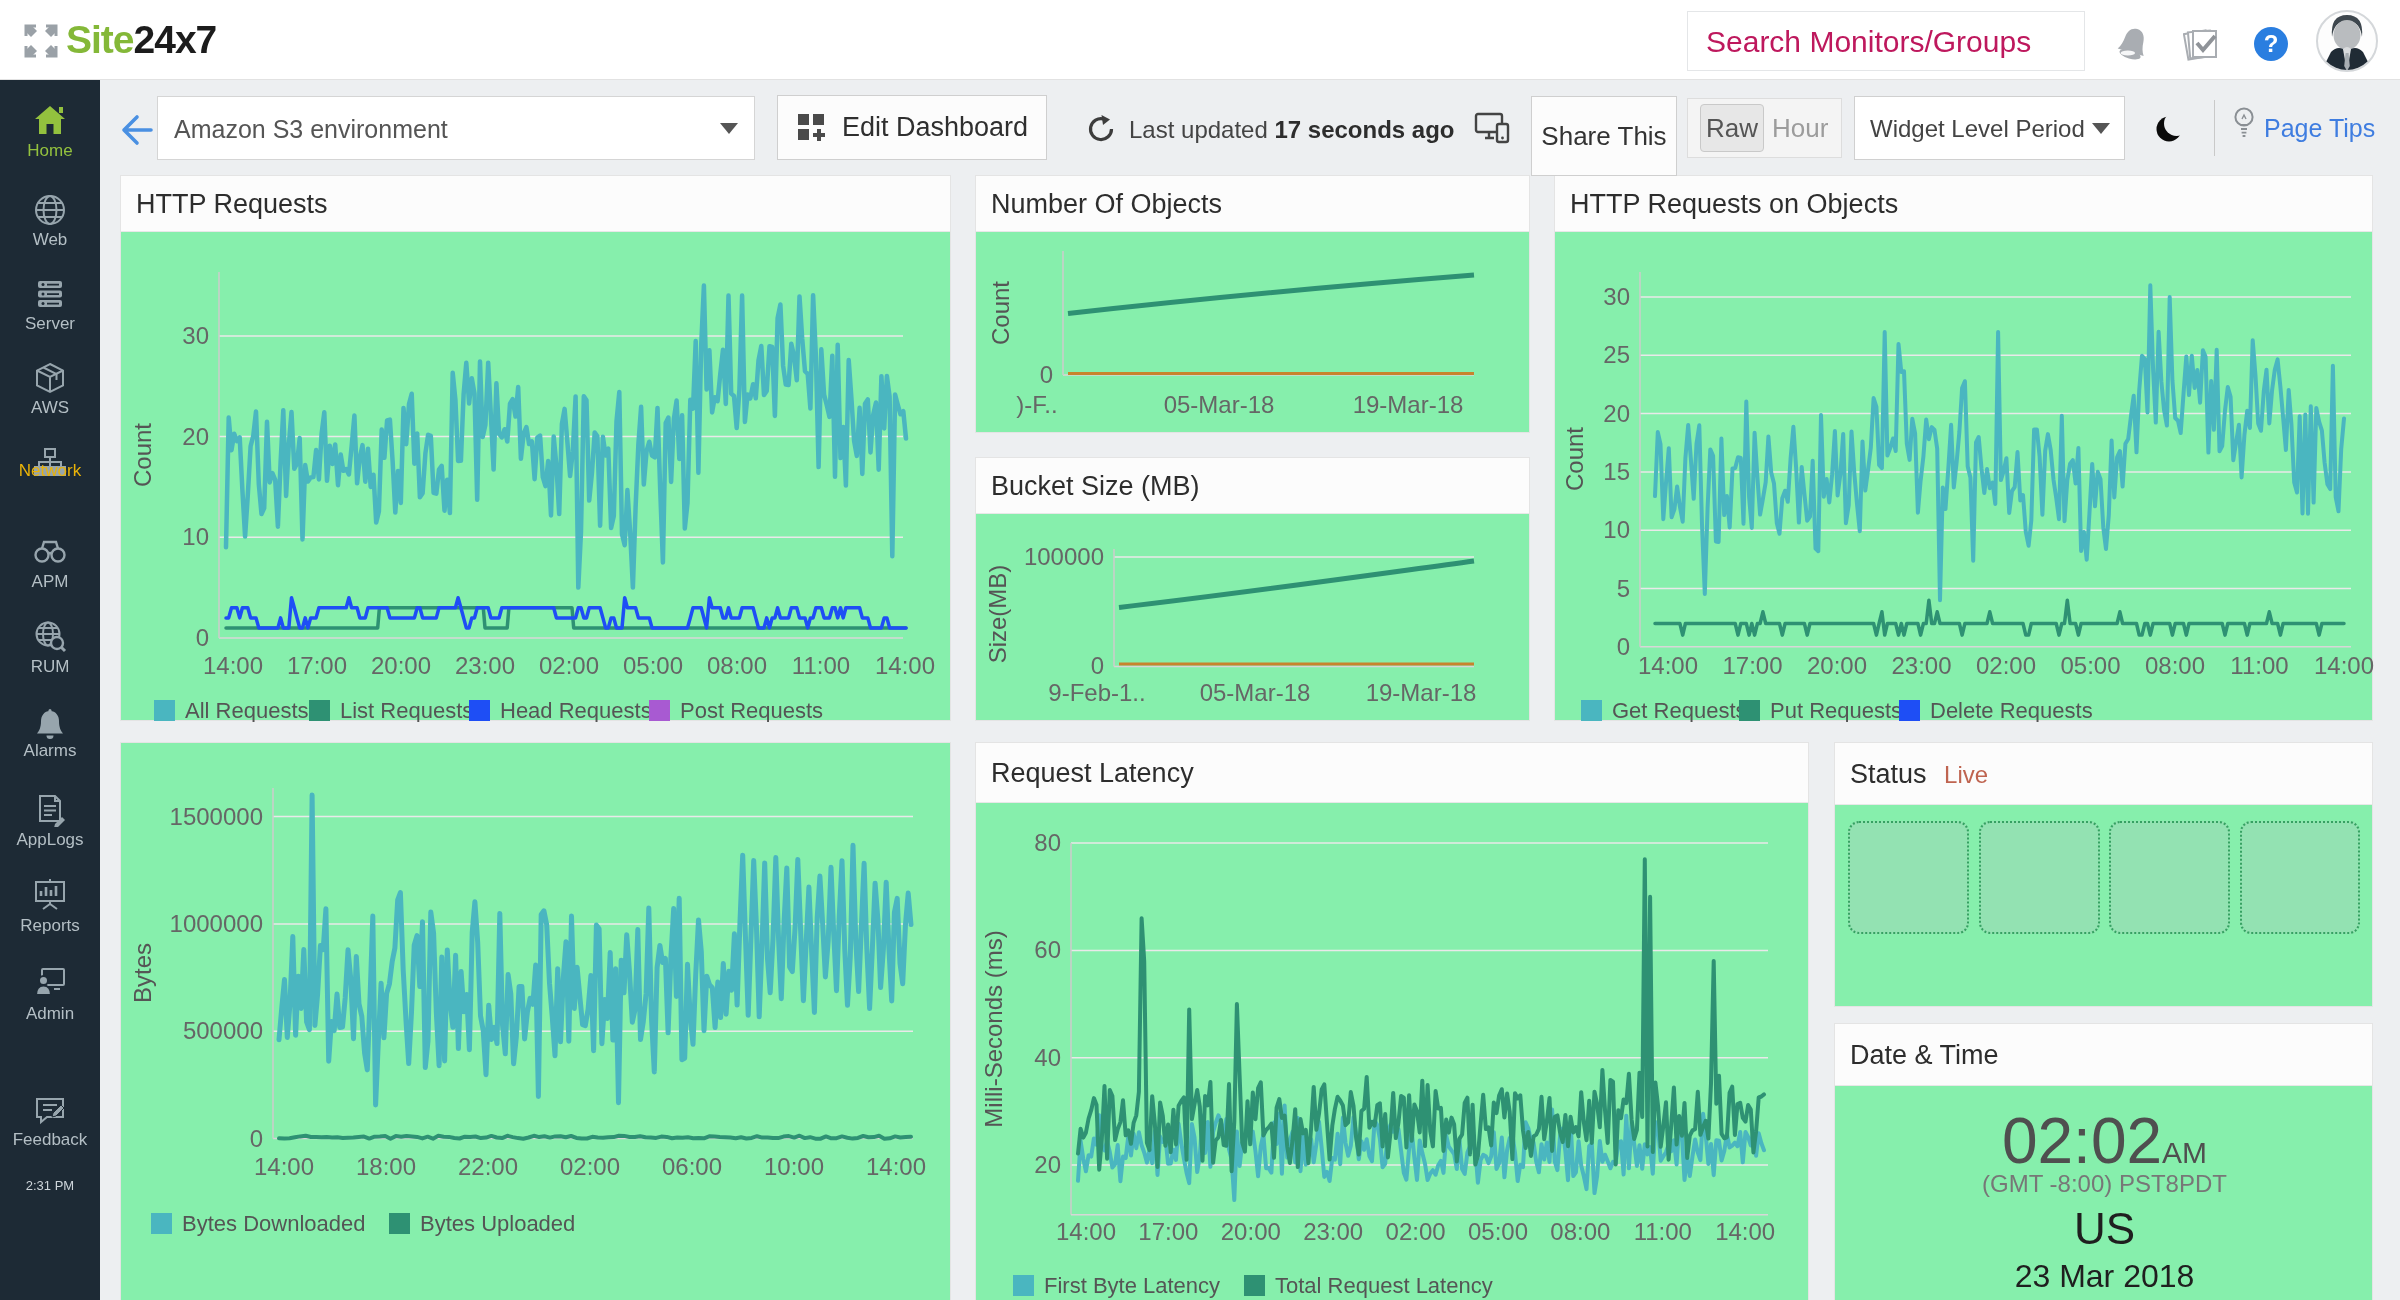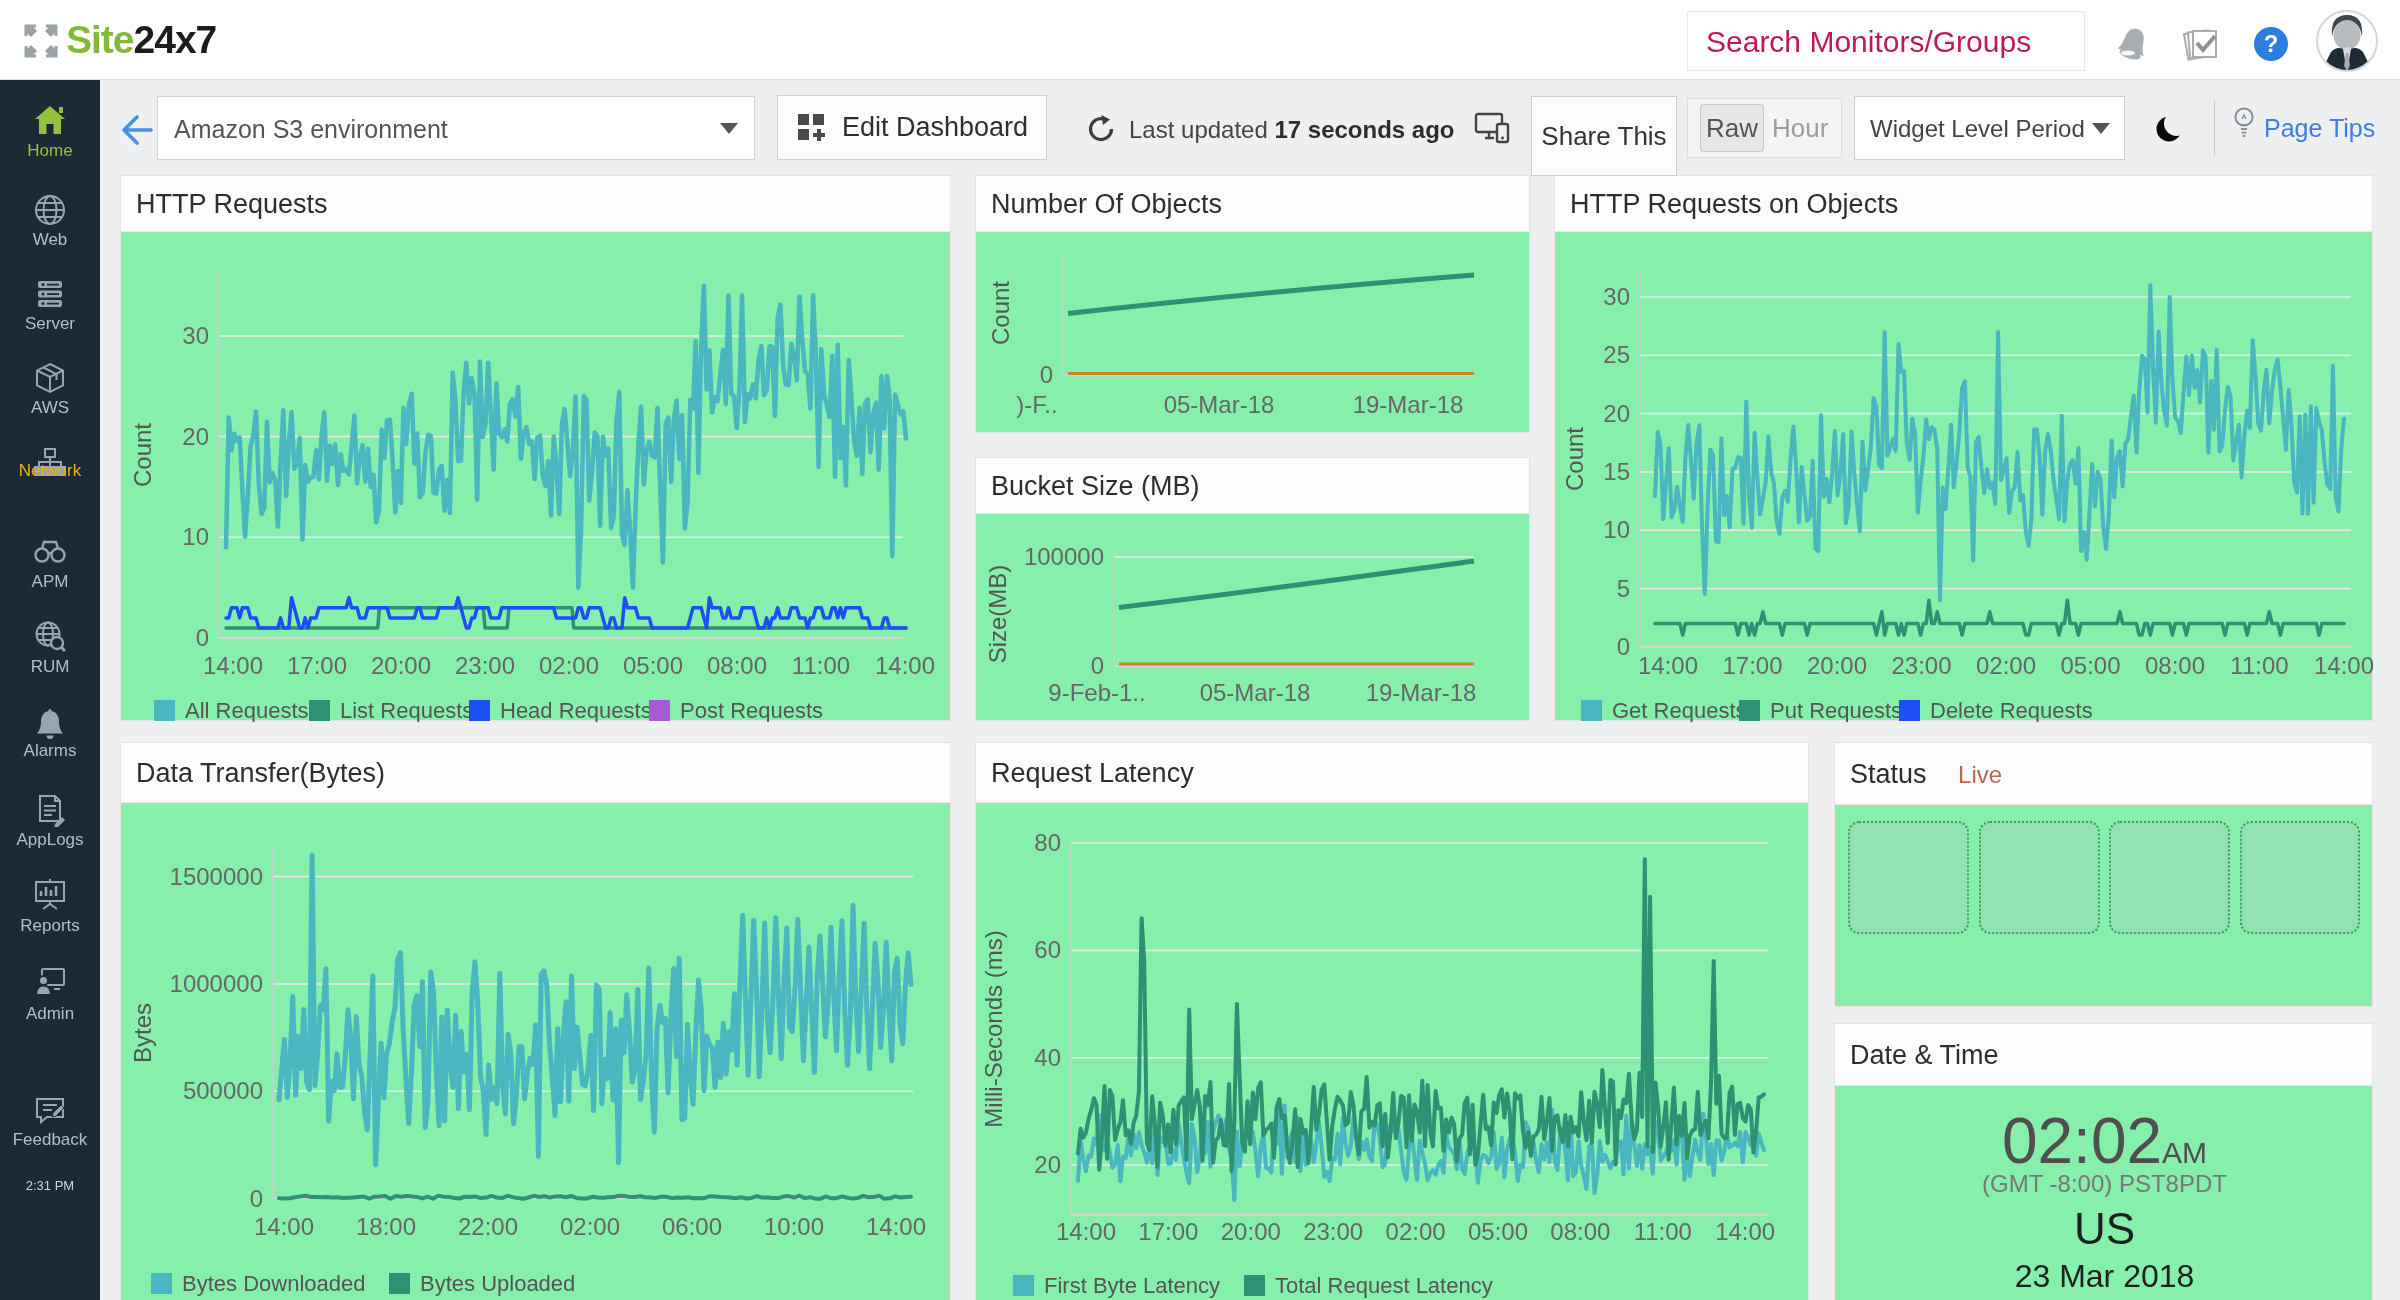--- a/index.html
+++ b/index.html
@@ -339,21 +339,20 @@
       <polyline points="100.0,391.5 102.8,391.5 105.5,391.5 108.3,391.5 111.1,391.5 113.8,391.5 116.6,391.5 119.4,391.5 122.1,391.5 124.9,391.5 127.7,403.1 130.4,391.5 133.2,391.5 136.0,391.5 138.7,391.5 141.5,391.5 144.3,391.5 147.0,391.5 149.8,391.5 152.6,391.5 155.3,391.5 158.1,391.5 160.9,391.5 163.6,391.5 166.4,391.5 169.2,391.5 171.9,391.5 174.7,391.5 177.5,391.5 180.2,391.5 183.0,403.1 185.8,391.5 188.5,391.5 191.3,391.5 194.1,403.1 196.8,391.5 199.6,403.1 202.4,391.5 205.1,391.5 207.9,379.8 210.7,391.5 213.4,391.5 216.2,391.5 219.0,391.5 221.8,391.5 224.5,391.5 227.3,403.1 230.1,391.5 232.8,391.5 235.6,391.5 238.4,391.5 241.1,391.5 243.9,391.5 246.7,391.5 249.4,391.5 252.2,403.1 255.0,391.5 257.7,391.5 260.5,391.5 263.3,391.5 266.0,391.5 268.8,391.5 271.6,391.5 274.3,391.5 277.1,391.5 279.9,391.5 282.6,391.5 285.4,391.5 288.2,391.5 290.9,391.5 293.7,391.5 296.5,391.5 299.2,391.5 302.0,391.5 304.8,391.5 307.5,391.5 310.3,391.5 313.1,391.5 315.8,391.5 318.6,391.5 321.4,403.1 324.1,391.5 326.9,379.8 329.7,403.1 332.4,391.5 335.2,391.5 338.0,391.5 340.7,391.5 343.5,403.1 346.3,391.5 349.0,403.1 351.8,391.5 354.6,391.5 357.3,391.5 360.1,391.5 362.9,391.5 365.6,403.1 368.4,391.5 371.2,391.5 373.9,368.2 376.7,391.5 379.5,391.5 382.2,379.8 385.0,391.5 387.8,391.5 390.5,391.5 393.3,391.5 396.1,391.5 398.8,391.5 401.6,391.5 404.4,391.5 407.1,403.1 409.9,391.5 412.7,391.5 415.4,391.5 418.2,391.5 421.0,391.5 423.7,391.5 426.5,391.5 429.3,391.5 432.0,391.5 434.8,379.8 437.6,391.5 440.3,391.5 443.1,391.5 445.9,391.5 448.7,391.5 451.4,391.5 454.2,391.5 457.0,391.5 459.7,391.5 462.5,391.5 465.3,391.5 468.0,391.5 470.8,403.1 473.6,403.1 476.3,391.5 479.1,391.5 481.9,391.5 484.6,391.5 487.4,391.5 490.2,391.5 492.9,391.5 495.7,391.5 498.5,391.5 501.2,391.5 504.0,403.1 506.8,391.5 509.5,391.5 512.3,368.2 515.1,391.5 517.8,391.5 520.6,391.5 523.4,403.1 526.1,391.5 528.9,391.5 531.7,391.5 534.4,391.5 537.2,391.5 540.0,391.5 542.7,391.5 545.5,391.5 548.3,391.5 551.0,391.5 553.8,391.5 556.6,391.5 559.3,391.5 562.1,391.5 564.9,379.8 567.6,391.5 570.4,391.5 573.2,391.5 575.9,391.5 578.7,391.5 581.5,391.5 584.2,403.1 587.0,403.1 589.8,391.5 592.5,391.5 595.3,403.1 598.1,391.5 600.8,391.5 603.6,391.5 606.4,391.5 609.1,391.5 611.9,391.5 614.7,391.5 617.4,403.1 620.2,391.5 623.0,391.5 625.7,391.5 628.5,391.5 631.3,403.1 634.0,391.5 636.8,391.5 639.6,391.5 642.3,391.5 645.1,391.5 647.9,391.5 650.6,391.5 653.4,391.5 656.2,391.5 658.9,391.5 661.7,391.5 664.5,391.5 667.2,391.5 670.0,403.1 672.8,391.5 675.6,391.5 678.3,391.5 681.1,391.5 683.9,391.5 686.6,391.5 689.4,391.5 692.2,403.1 694.9,391.5 697.7,391.5 700.5,391.5 703.2,391.5 706.0,391.5 708.8,391.5 711.5,391.5 714.3,379.8 717.1,391.5 719.8,391.5 722.6,391.5 725.4,403.1 728.1,391.5 730.9,391.5 733.7,391.5 736.4,391.5 739.2,391.5 742.0,391.5 744.7,391.5 747.5,391.5 750.3,391.5 753.0,391.5 755.8,391.5 758.6,391.5 761.3,391.5 764.1,403.1 766.9,391.5 769.6,391.5 772.4,391.5 775.2,391.5 777.9,391.5 780.7,391.5 783.5,391.5 786.2,391.5 789.0,391.5" fill="none" stroke="#2e9173" stroke-width="3.5" stroke-linejoin="round" stroke-linecap="round"></polyline>
       <rect x="26" y="468" width="21" height="21" fill="#4ab6c0"></rect>
       <text x="57" y="486" font-size="22" fill="#555">Get Requests</text>
       <rect x="184" y="468" width="21" height="21" fill="#2e9173"></rect>
       <text x="215" y="486" font-size="22" fill="#555">Put Requests</text>
       <rect x="344" y="468" width="21" height="21" fill="#1e4ef5"></rect>
       <text x="375" y="486" font-size="22" fill="#555">Delete Requests</text>
     </svg>
 </div>
 <div class="card" style="left:120px;top:742px;width:831px;height:570px;">
-  <div class="cardtitle" style="height:60px;line-height:61px;">Data Transfer(Bytes)</div>
   <svg width="831" height="502" style="font-family:'Liberation Sans',sans-serif">
       <line x1="152" y1="288.2" x2="792" y2="288.2" stroke="#e9e9e9" stroke-width="1.5"></line>
       <line x1="152" y1="180.9" x2="792" y2="180.9" stroke="#e9e9e9" stroke-width="1.5"></line>
       <line x1="152" y1="73.6" x2="792" y2="73.6" stroke="#e9e9e9" stroke-width="1.5"></line>
       <line x1="152" y1="395.5" x2="792" y2="395.5" stroke="#d7d7d7" stroke-width="1.5"></line>
       <line x1="152" y1="45" x2="152" y2="395.5" stroke="#cccccc" stroke-width="1.5"></line>
       <text x="142" y="403.5" font-size="24" fill="#666" text-anchor="end">0</text>
       <text x="142" y="296.2" font-size="24" fill="#666" text-anchor="end">500000</text>
       <text x="142" y="188.9" font-size="24" fill="#666" text-anchor="end">1000000</text>
       <text x="142" y="81.6" font-size="24" fill="#666" text-anchor="end">1500000</text>
@@ -399,21 +398,21 @@
       <polyline points="102.0,377.8 104.6,337.8 107.3,355.9 109.9,368.3 112.6,352.2 115.2,353.6 117.9,335.4 120.5,341.7 123.2,312.2 125.8,343.3 128.5,347.5 131.1,338.1 133.8,349.0 136.4,364.6 139.1,361.3 141.7,342.1 144.4,378.2 147.0,353.6 149.7,355.1 152.3,332.9 155.0,352.6 157.6,330.7 160.3,345.2 162.9,329.2 165.6,342.2 168.2,349.5 170.9,359.5 173.5,346.8 176.2,360.1 178.8,328.1 181.5,372.0 184.1,333.6 186.8,338.9 189.4,334.9 192.1,360.8 194.7,360.5 197.4,346.7 200.0,356.9 202.6,320.7 205.3,340.2 207.9,355.6 210.6,369.9 213.2,380.1 215.9,321.1 218.5,334.4 221.2,369.0 223.8,353.4 226.5,312.7 229.1,350.1 231.8,319.0 234.4,363.8 237.1,328.9 239.7,319.9 242.4,312.3 245.0,319.3 247.7,333.5 250.3,316.1 253.0,346.2 255.6,356.5 258.3,397.0 260.9,328.6 263.6,362.9 266.2,340.2 268.9,336.2 271.5,327.5 274.2,335.0 276.8,328.6 279.5,348.6 282.1,373.2 284.8,343.3 287.4,331.6 290.1,365.2 292.7,365.1 295.4,369.6 298.0,319.5 300.6,341.1 303.3,310.5 305.9,370.7 308.6,302.4 311.2,354.6 313.9,337.1 316.5,328.8 319.2,359.4 321.8,315.1 324.5,368.2 327.1,332.3 329.8,361.8 332.4,351.5 335.1,336.1 337.7,359.2 340.4,340.9 343.0,318.7 345.7,345.1 348.3,373.9 351.0,368.9 353.6,378.0 356.3,354.9 358.9,356.6 361.6,330.7 364.2,361.2 366.9,314.5 369.5,339.8 372.2,352.8 374.8,342.7 377.5,314.2 380.1,330.5 382.8,356.2 385.4,338.2 388.1,346.8 390.7,336.2 393.4,353.0 396.0,358.2 398.6,317.4 401.3,322.0 403.9,336.1 406.6,364.2 409.2,360.7 411.9,328.4 414.5,321.7 417.2,328.7 419.8,325.4 422.5,326.4 425.1,347.9 427.8,369.8 430.4,376.7 433.1,345.7 435.7,327.6 438.4,354.9 441.0,376.9 443.7,337.5 446.3,349.8 449.0,360.7 451.6,377.1 454.3,370.5 456.9,367.2 459.6,371.7 462.2,362.3 464.9,357.9 467.5,369.9 470.2,332.4 472.8,343.6 475.5,347.4 478.1,351.0 480.8,366.0 483.4,336.6 486.1,366.1 488.7,370.9 491.4,349.6 494.0,343.2 496.6,343.3 499.3,347.1 501.9,379.7 504.6,357.2 507.2,351.9 509.9,353.2 512.5,360.1 515.2,353.2 517.8,329.2 520.5,365.9 523.1,360.3 525.8,334.6 528.4,374.3 531.1,347.0 533.7,335.3 536.4,331.6 539.0,349.7 541.7,378.1 544.3,361.8 547.0,364.1 549.6,319.2 552.3,325.2 554.9,337.7 557.6,339.7 560.2,358.5 562.9,369.2 565.5,341.2 568.2,356.5 570.8,339.5 573.5,359.0 576.1,306.5 578.8,358.7 581.4,367.2 584.1,332.5 586.7,325.5 589.4,348.5 592.0,377.2 594.6,318.5 597.3,373.1 599.9,369.4 602.6,338.2 605.2,362.5 607.9,373.5 610.5,386.1 613.2,343.2 615.8,340.7 618.5,390.1 621.1,373.2 623.8,337.9 626.4,358.8 629.1,351.7 631.7,358.2 634.4,365.3 637.0,358.9 639.7,360.1 642.3,339.3 645.0,338.3 647.6,371.5 650.3,312.7 652.9,365.3 655.6,319.1 658.2,341.0 660.9,362.9 663.5,342.3 666.2,365.7 668.8,341.2 671.5,351.4 674.1,344.1 676.8,370.7 679.4,319.0 682.1,324.8 684.7,357.7 687.4,353.3 690.0,349.2 692.6,341.5 695.3,348.2 697.9,337.2 700.6,361.5 703.2,321.0 705.9,331.7 708.5,376.9 711.2,353.1 713.8,373.0 716.5,353.2 719.1,336.5 721.8,349.6 724.4,357.2 727.1,310.8 729.7,331.7 732.4,361.1 735.0,341.0 737.7,372.2 740.3,337.3 743.0,337.8 745.6,357.4 748.3,348.0 750.9,331.0 753.6,344.5 756.2,342.6 758.9,339.7 761.5,343.2 764.2,329.0 766.8,359.3 769.5,328.9 772.1,334.0 774.8,342.5 777.4,328.6 780.1,352.7 782.7,330.3 785.4,340.3 788.0,347.2" fill="none" stroke="#4ab6c0" stroke-width="4" stroke-linejoin="round" stroke-linecap="round"></polyline>
       <polyline points="102.0,350.6 104.6,325.8 107.3,334.6 109.9,329.7 112.6,315.5 115.2,307.2 117.9,295.1 120.5,301.7 123.2,366.7 125.8,336.4 128.5,283.0 131.1,355.7 133.8,287.0 136.4,293.1 139.1,337.1 141.7,326.2 144.4,319.1 147.0,297.2 149.7,332.3 152.3,327.3 155.0,340.8 157.6,319.9 160.3,312.3 162.9,288.7 165.6,115.2 168.2,158.1 170.9,339.8 173.5,347.2 176.2,293.2 178.8,320.1 181.5,363.9 184.1,299.5 186.8,313.0 189.4,342.8 192.1,321.5 194.7,349.2 197.4,306.7 200.0,341.4 202.6,302.8 205.3,297.9 207.9,294.3 210.6,356.8 213.2,206.4 215.9,316.1 218.5,301.4 221.2,287.0 223.8,303.5 226.5,357.7 229.1,292.9 231.8,302.4 234.4,278.9 237.1,359.8 239.7,337.6 242.4,334.2 245.0,316.9 247.7,342.1 250.3,342.7 253.0,281.1 255.6,368.2 258.3,318.7 260.9,201.0 263.6,272.5 266.2,339.5 268.9,348.7 271.5,298.2 274.2,341.3 276.8,289.5 279.5,316.2 282.1,285.1 284.8,279.3 287.4,332.4 290.1,327.0 292.7,324.4 295.4,320.6 298.0,354.8 300.6,304.6 303.3,296.1 305.9,314.9 308.6,312.5 311.2,343.2 313.9,360.0 316.5,337.6 319.2,306.2 321.8,364.1 324.5,316.0 327.1,330.4 329.8,326.9 332.4,360.2 335.1,325.2 337.7,284.0 340.4,326.8 343.0,310.8 345.7,286.3 348.3,281.3 351.0,320.4 353.6,356.6 356.3,322.8 358.9,305.9 361.6,293.8 364.2,297.5 366.9,302.5 369.5,322.2 372.2,319.4 374.8,289.1 377.5,303.0 380.1,334.4 382.8,351.6 385.4,308.0 388.1,305.8 390.7,273.9 393.4,324.7 396.0,318.9 398.6,322.7 401.3,302.2 403.9,300.3 406.6,343.5 409.2,311.1 411.9,354.4 414.5,329.6 417.2,289.9 419.8,335.1 422.5,319.3 425.1,293.0 427.8,294.7 430.4,344.5 433.1,292.2 435.7,337.8 438.4,301.5 441.0,308.3 443.7,329.4 446.3,277.7 449.0,343.1 451.6,282.1 454.3,328.5 456.9,343.4 459.6,288.1 462.2,305.5 464.9,304.9 467.5,347.9 470.2,316.6 472.8,329.6 475.5,314.6 478.1,321.2 480.8,358.5 483.4,335.9 486.1,331.5 488.7,300.0 491.4,294.7 494.0,351.4 496.6,301.7 499.3,361.6 501.9,352.9 504.6,320.8 507.2,291.8 509.9,326.1 512.5,324.3 515.2,342.4 517.8,299.4 520.5,310.1 523.1,292.5 525.8,286.2 528.4,314.6 531.1,290.6 533.7,309.0 536.4,356.1 539.0,290.2 541.7,295.4 544.3,292.3 547.0,327.5 549.6,345.0 552.3,328.9 554.9,352.9 557.6,333.3 560.2,331.6 562.9,325.9 565.5,293.8 568.2,336.2 570.8,318.7 573.5,294.9 576.1,347.9 578.8,313.8 581.4,312.4 584.1,329.8 586.7,339.0 589.4,312.0 592.0,343.2 594.6,313.8 597.3,329.5 599.9,324.1 602.6,333.4 605.2,289.2 607.9,319.8 610.5,337.2 613.2,297.8 615.8,339.9 618.5,288.7 621.1,300.8 623.8,324.3 626.4,266.9 629.1,308.4 631.7,339.9 634.4,276.9 637.0,278.6 639.7,361.4 642.3,307.3 645.0,315.1 647.6,296.4 650.3,300.2 652.9,270.8 655.6,316.7 658.2,335.9 660.9,327.0 663.5,269.7 666.2,314.0 668.8,56.2 671.5,343.6 674.1,93.8 676.8,349.1 679.4,279.4 682.1,303.4 684.7,343.8 687.4,322.4 690.0,299.3 692.6,356.7 695.3,321.3 697.9,284.5 700.6,341.6 703.2,312.9 705.9,332.8 708.5,299.9 711.2,355.0 713.8,332.7 716.5,327.4 719.1,326.2 721.8,288.8 724.4,331.8 727.1,323.8 729.7,317.8 732.4,335.6 735.0,280.7 737.7,158.1 740.3,300.7 743.0,272.7 745.6,330.9 748.3,335.3 750.9,334.4 753.6,289.7 756.2,283.7 758.9,332.0 761.5,301.1 764.2,299.9 766.8,314.9 769.5,318.7 772.1,302.1 774.8,306.5 777.4,349.5 780.1,328.5 782.7,294.5 785.4,293.5 788.0,291.4" fill="none" stroke="#2e9173" stroke-width="4" stroke-linejoin="round" stroke-linecap="round"></polyline>
       <rect x="37" y="472" width="21" height="21" fill="#4ab6c0"></rect>
       <text x="68" y="490" font-size="22" fill="#555">First Byte Latency</text>
       <rect x="268" y="472" width="21" height="21" fill="#2e9173"></rect>
       <text x="299" y="490" font-size="22" fill="#555">Total Request Latency</text>
     </svg>
 </div>
 <div class="card" style="left:1834px;top:742px;width:539px;height:265px;">
   <div class="cardtitle" style="height:62px;line-height:63px;">Status
-    <span style="font-size:24px;color:#bf6450;margin-left:24px;">Live</span></div>
+    <span style="font-size:24px;color:#bf6450;margin-left:10px;">Live</span></div>
   <div class="abs" style="left:13px;top:78px;width:121px;height:113px;background:#93e2b2;
     border:2px dotted #36a162;border-radius:11px;"></div>
   <div class="abs" style="left:144px;top:78px;width:121px;height:113px;background:#93e2b2;
     border:2px dotted #36a162;border-radius:11px;"></div>
   <div class="abs" style="left:274px;top:78px;width:121px;height:113px;background:#93e2b2;
     border:2px dotted #36a162;border-radius:11px;"></div>
   <div class="abs" style="left:405px;top:78px;width:120px;height:113px;background:#93e2b2;
     border:2px dotted #36a162;border-radius:11px;"></div>
 </div>
 <div class="card" style="left:1834px;top:1023px;width:539px;height:290px;">

